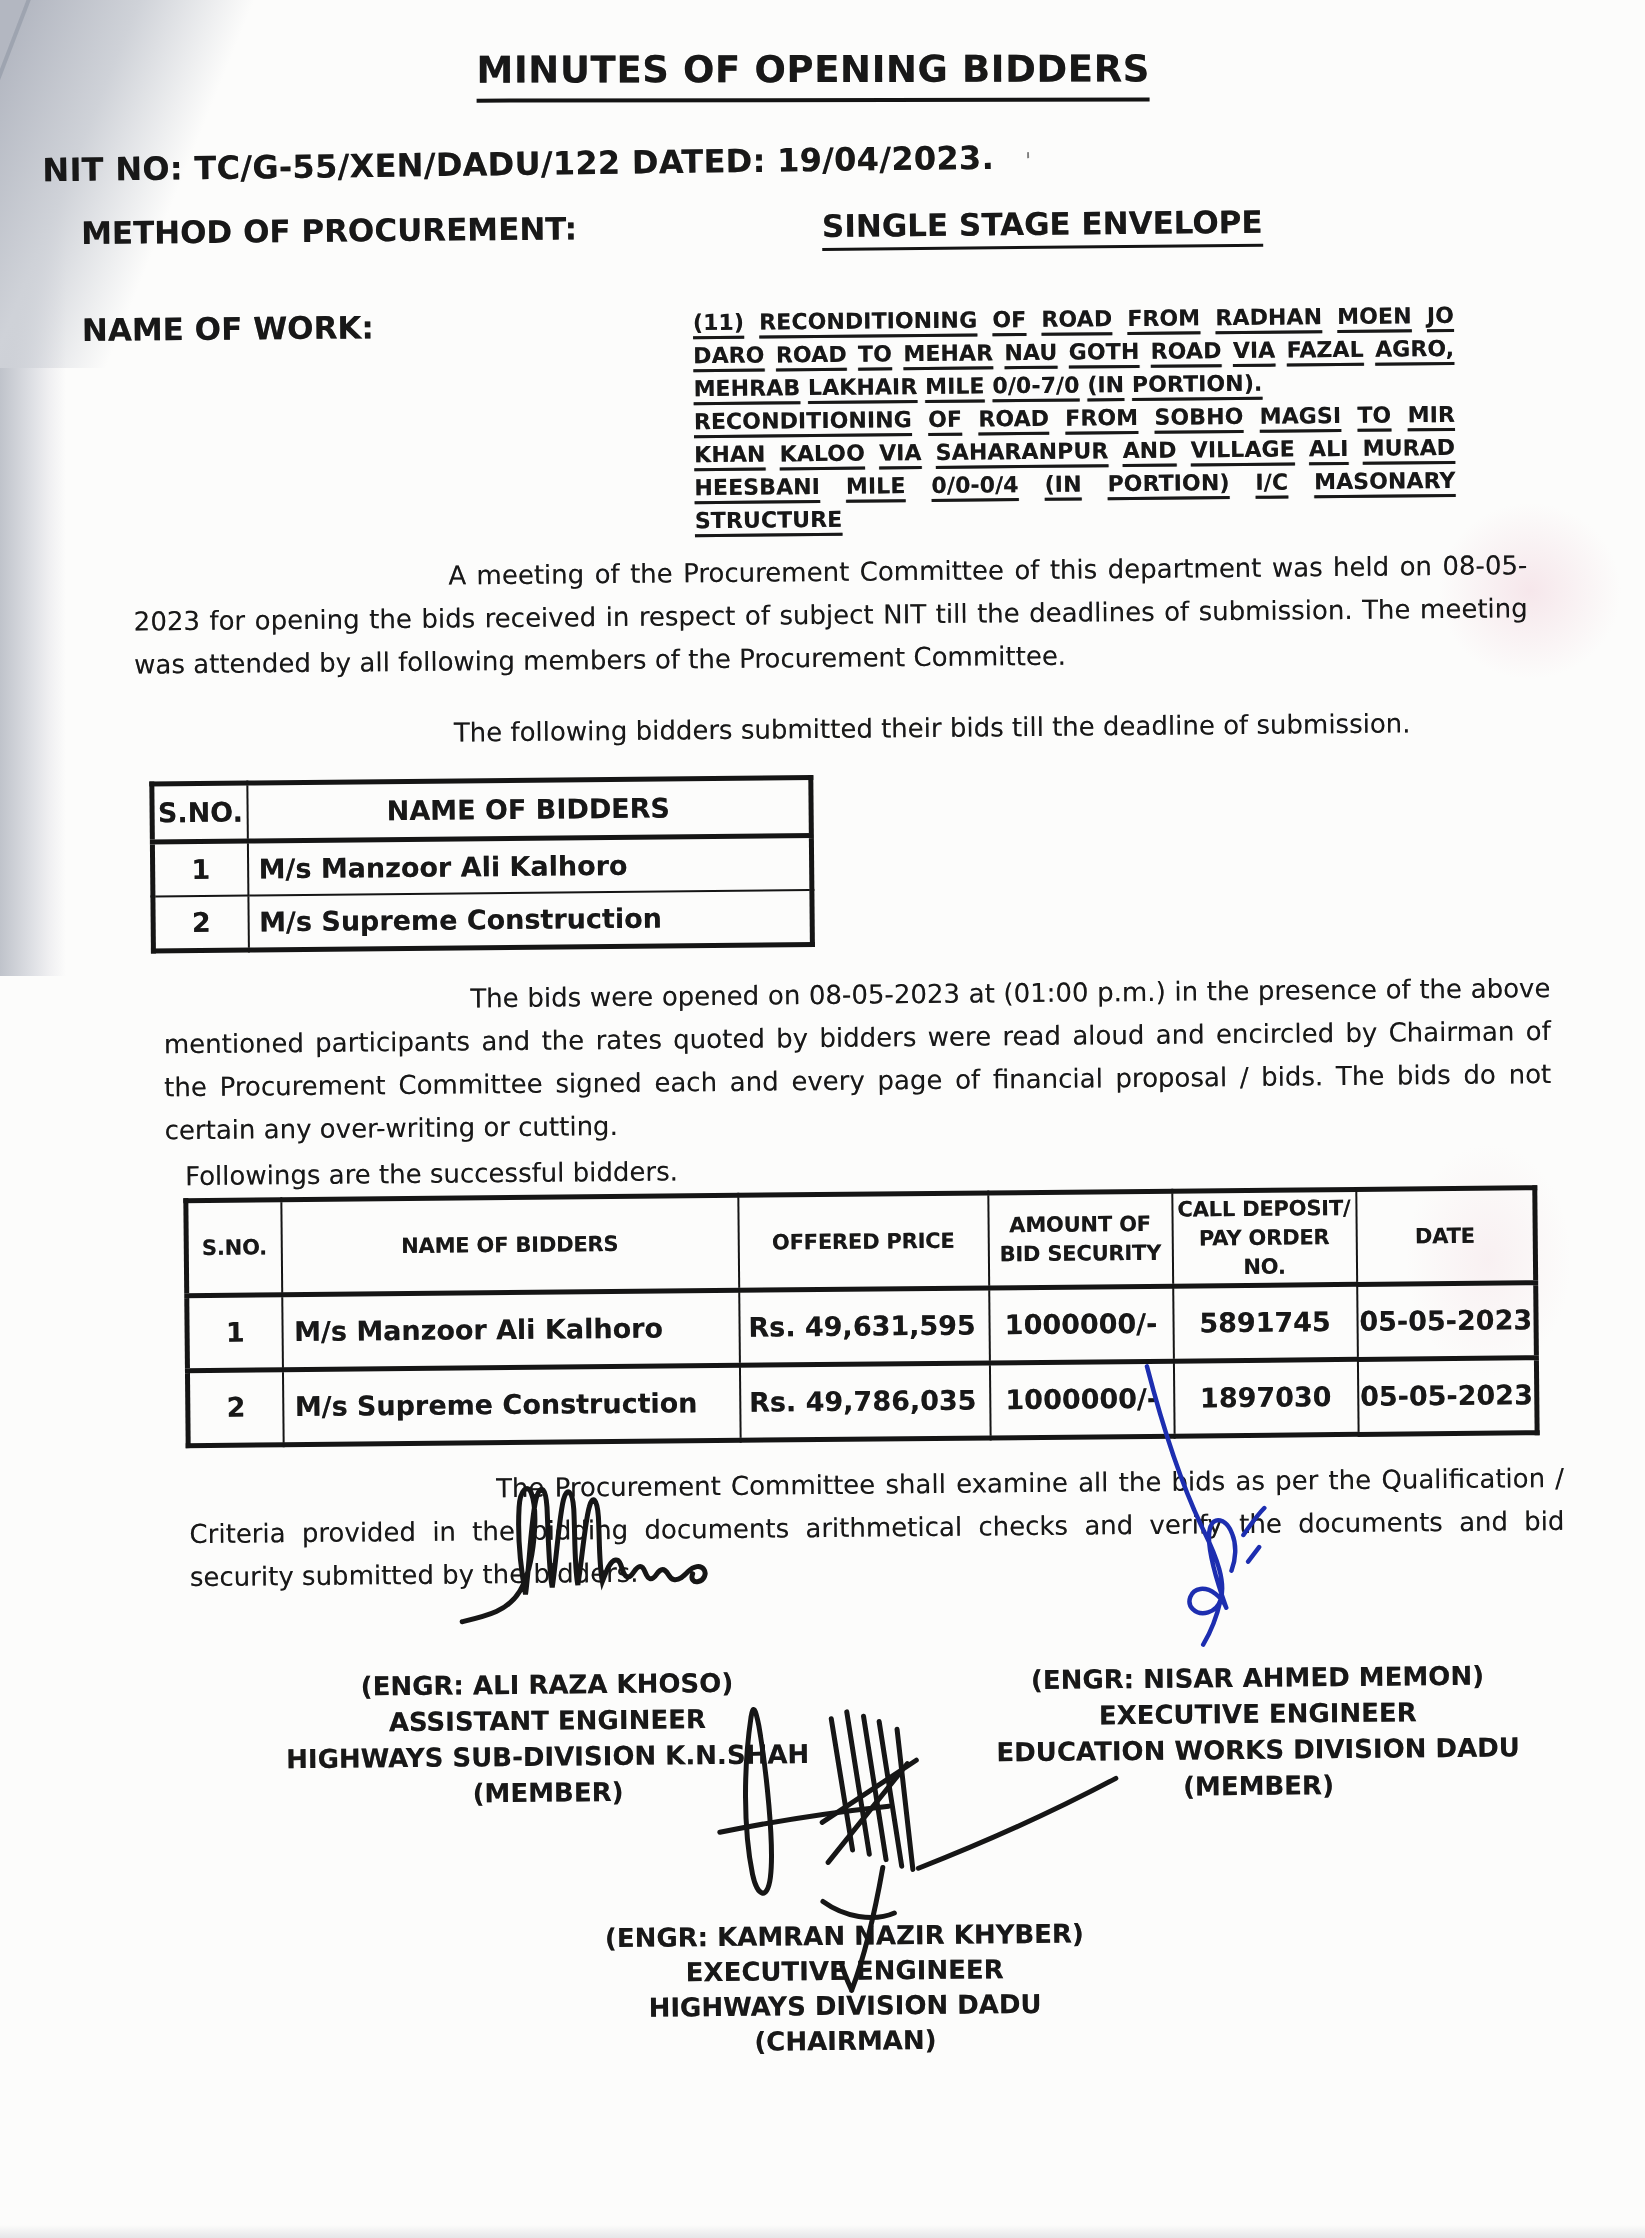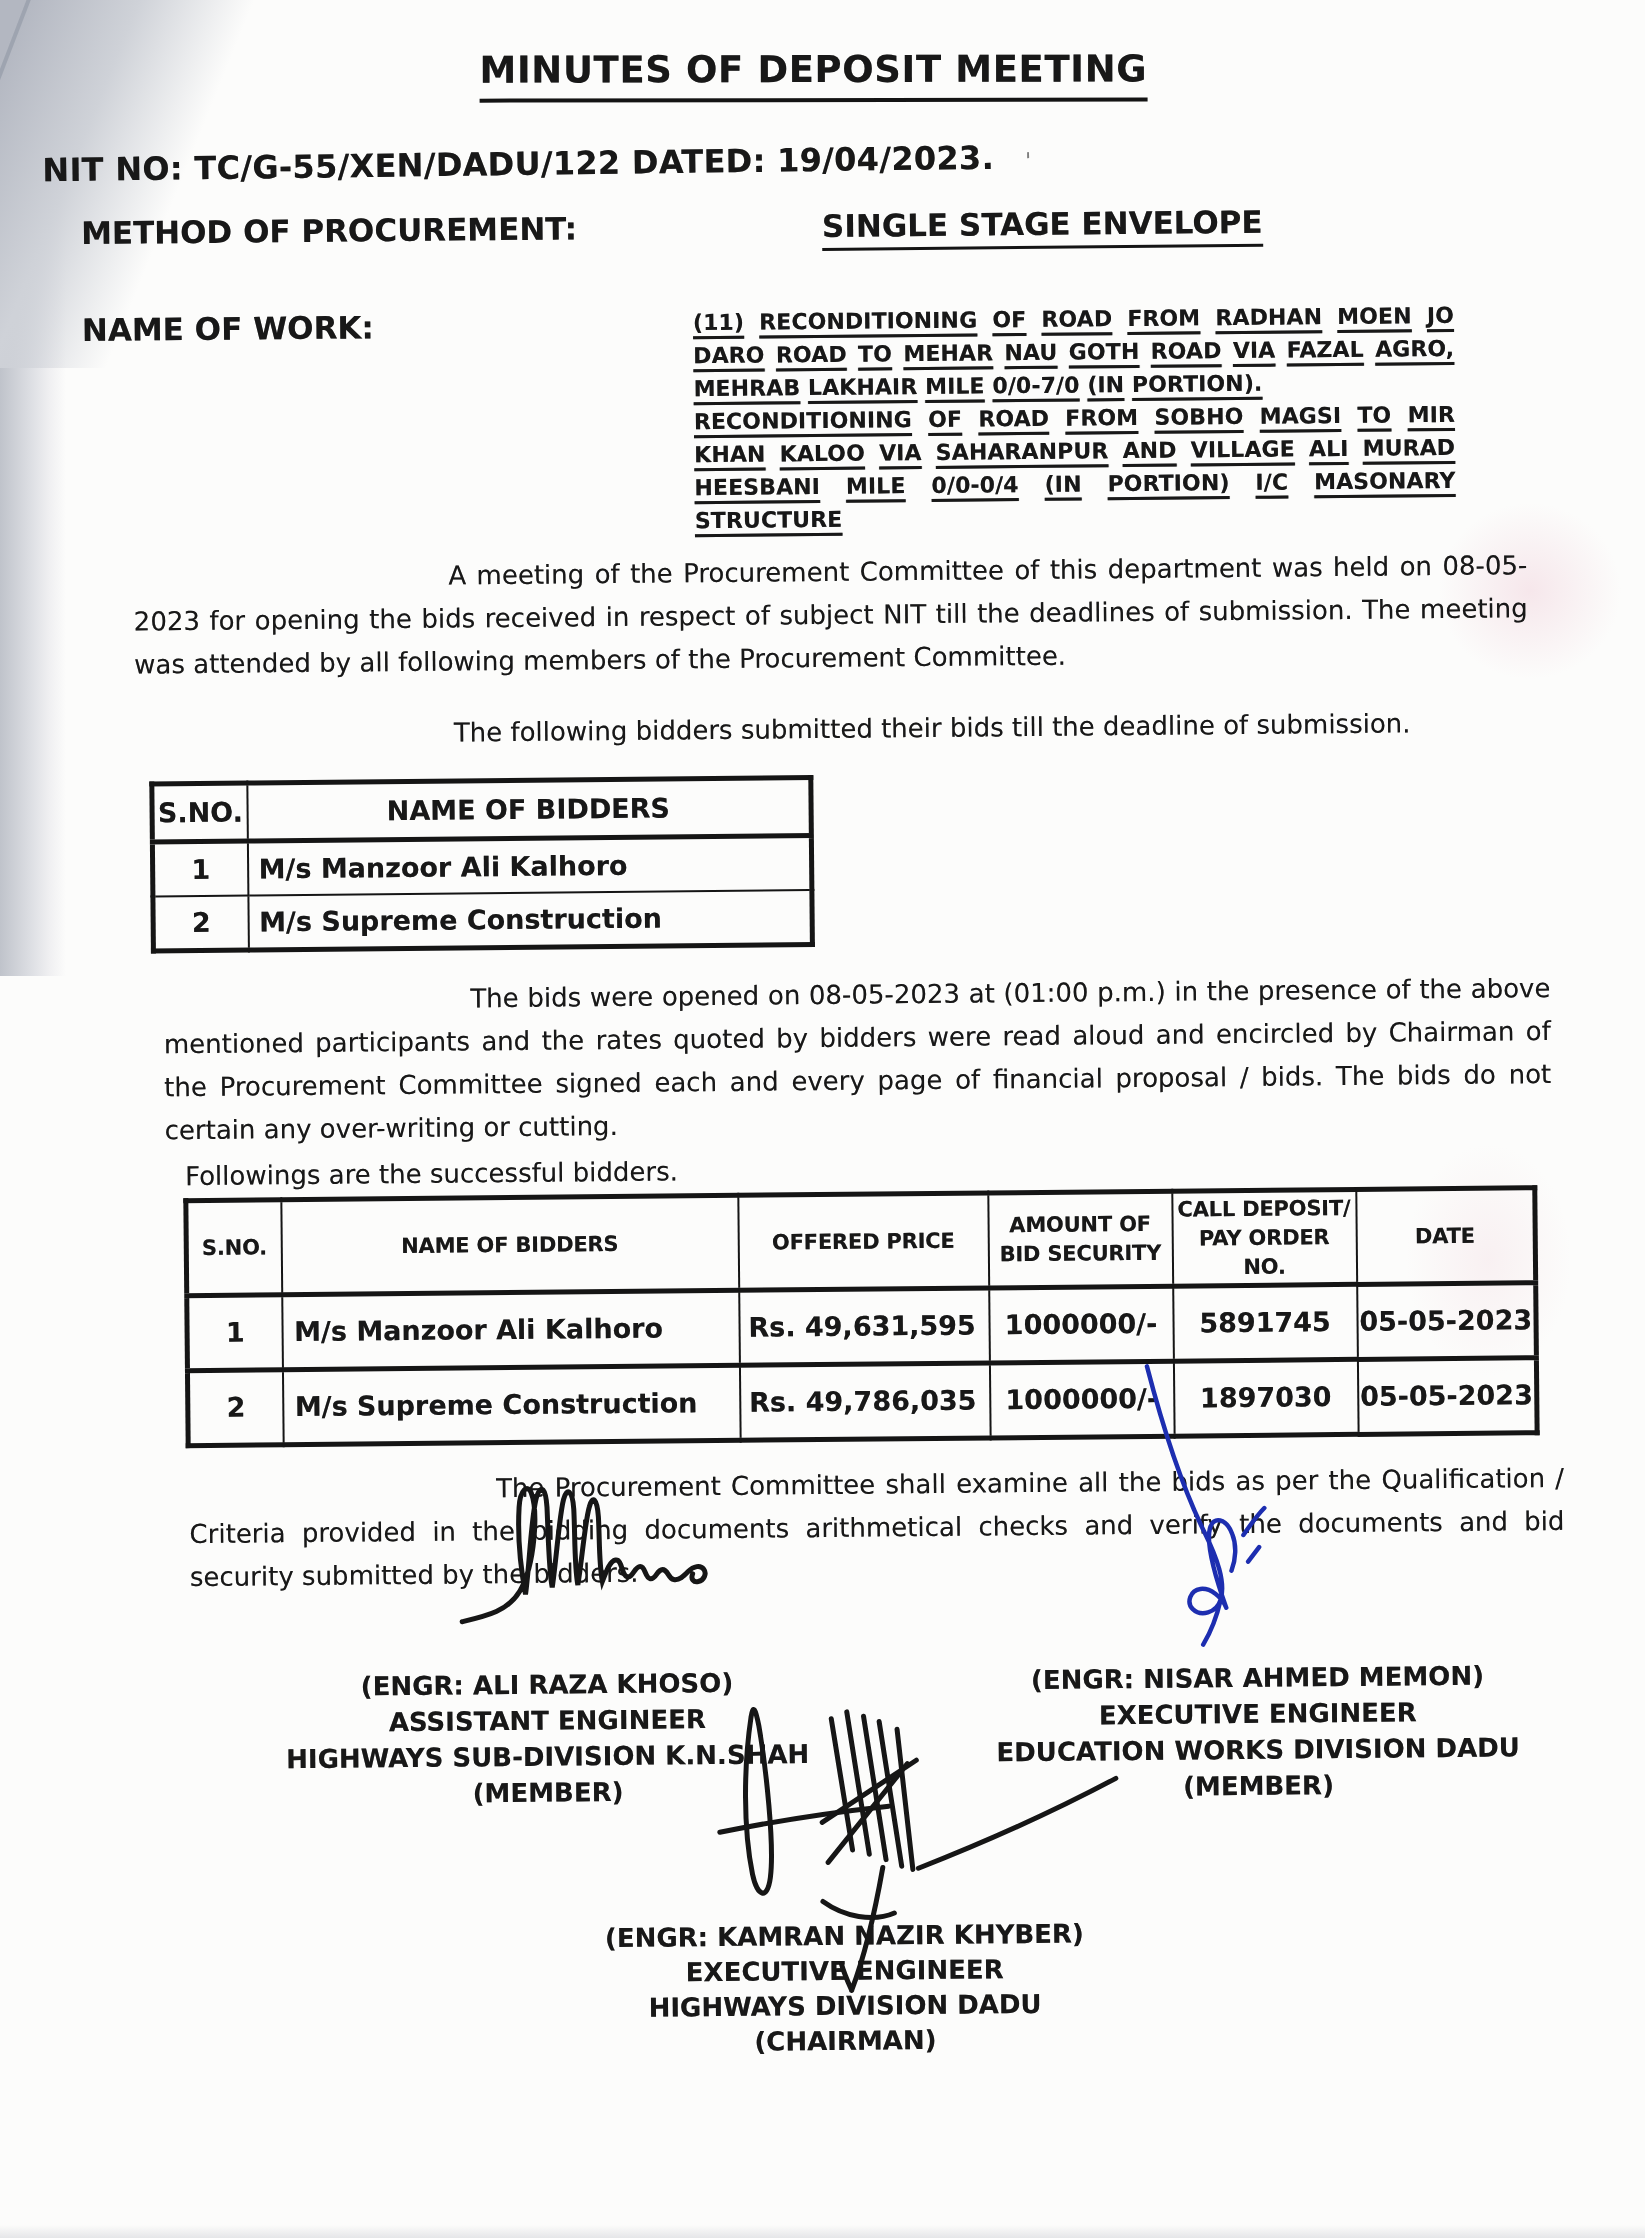--- a/index.html
+++ b/index.html
@@ -96,21 +96,21 @@
   <div class="scan-left"></div>
   <div class="scan-corner"></div>
   <div class="fold-line"></div>
   <div class="smudge1"></div>
   <div class="smudge2"></div>
   <div class="scan-bottom"></div>
 
   <div class="content">
 
     <div class="title-wrap">
-      <span class="title">MINUTES OF DEPOSIT MEETING</span>
+      <span class="title">MINUTES OF OPENING BIDDERS</span>
     </div>
 
     <div class="nit">
       <span>NIT NO: TC/G-55/XEN/DADU/122 DATED: 19/04/2023.</span><span class="stray">'</span>
     </div>
 
     <div class="kv-row method-row">
       <div class="method-label">METHOD OF PROCUREMENT:</div>
       <div class="method-value">SINGLE STAGE ENVELOPE</div>
     </div>

